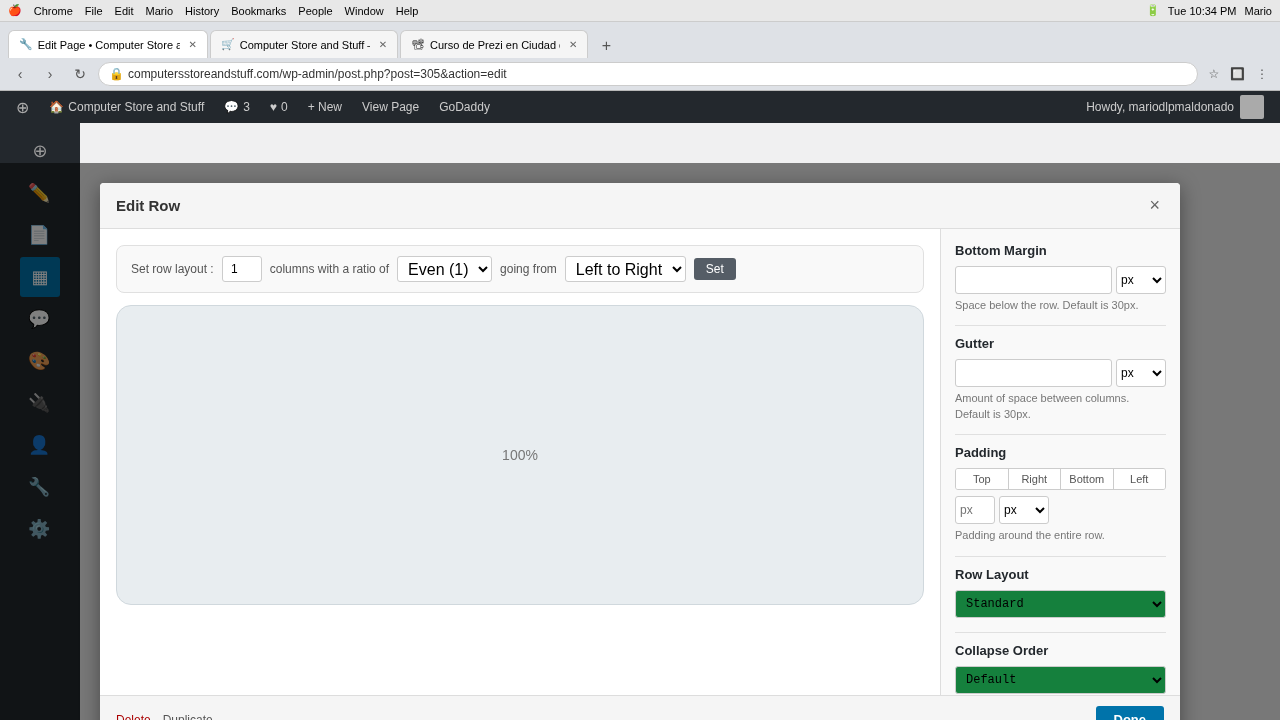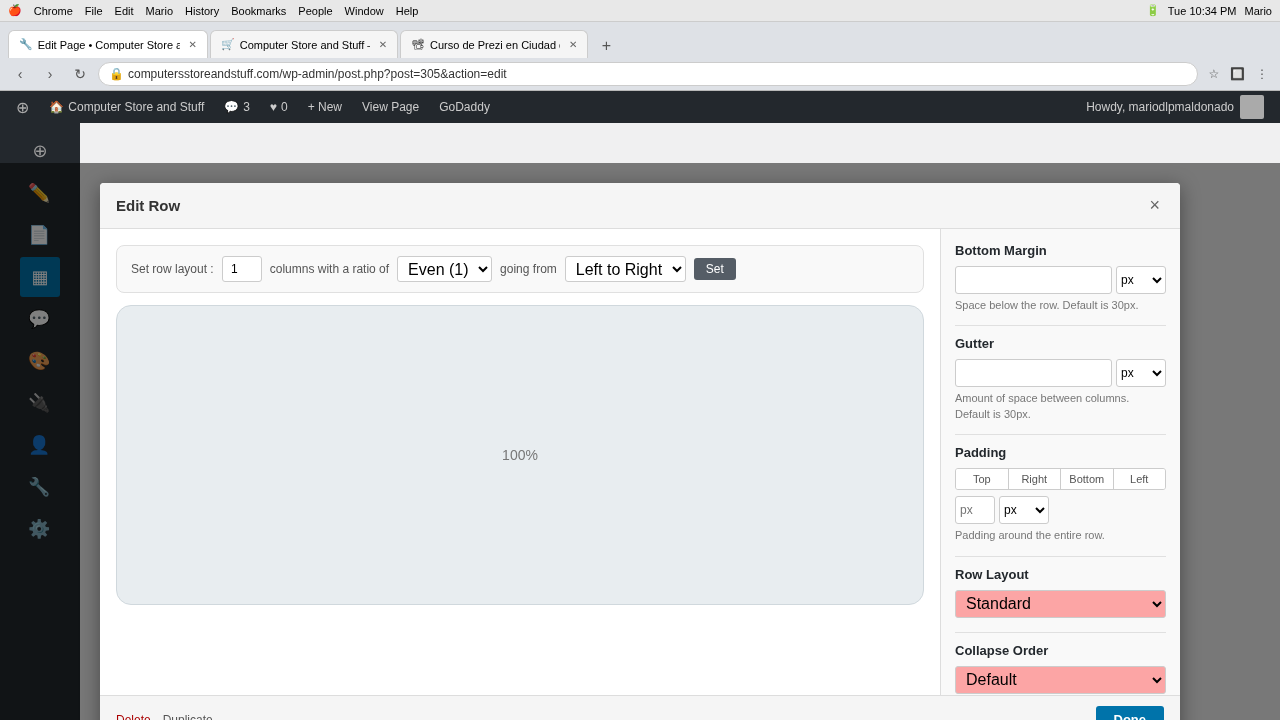--- a/index.html
+++ b/index.html
@@ -317,24 +317,25 @@
       cursor: pointer;
       color: #555;
     }
     .padding-tab:last-child { border-right: none; }
 
     .panel-select {
       width: 100%;
       height: 28px;
       border: 1px solid #ccc;
       border-radius: 3px;
-      font-size: 16px;
+      font-size: 12px;
       padding: 0 6px;
-      background: #fca5a5;
+      background: #15803d;
       margin-bottom: 4px;
+      font-family: Liberation Mono, monospace;
     }
 
     .unit-select-full {
       display: flex;
       align-items: center;
       gap: 4px;
       margin-bottom: 4px;
     }
     .unit-select-full .px-input {
       width: 40px; height: 28px;

